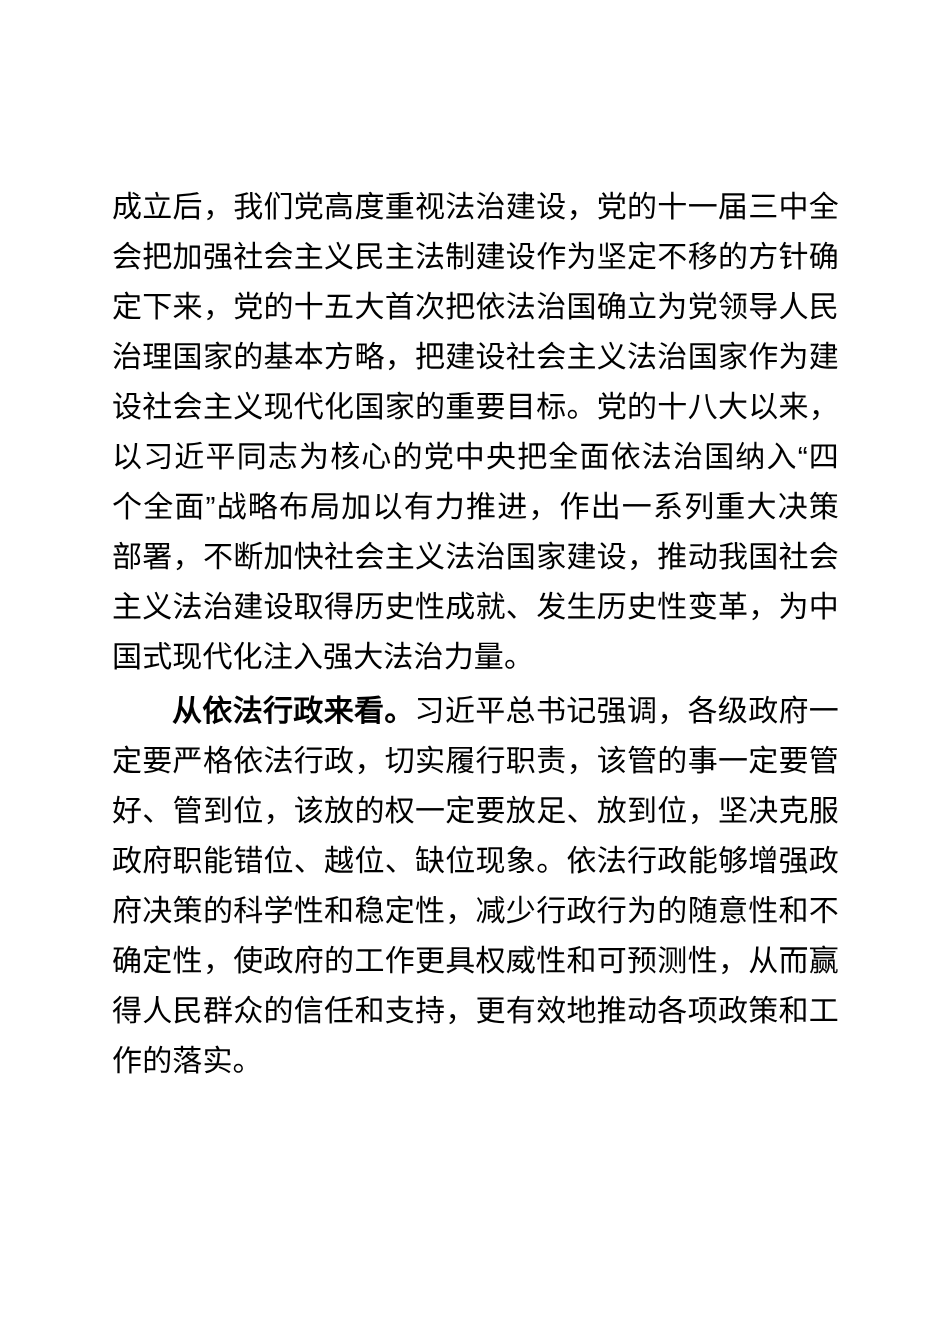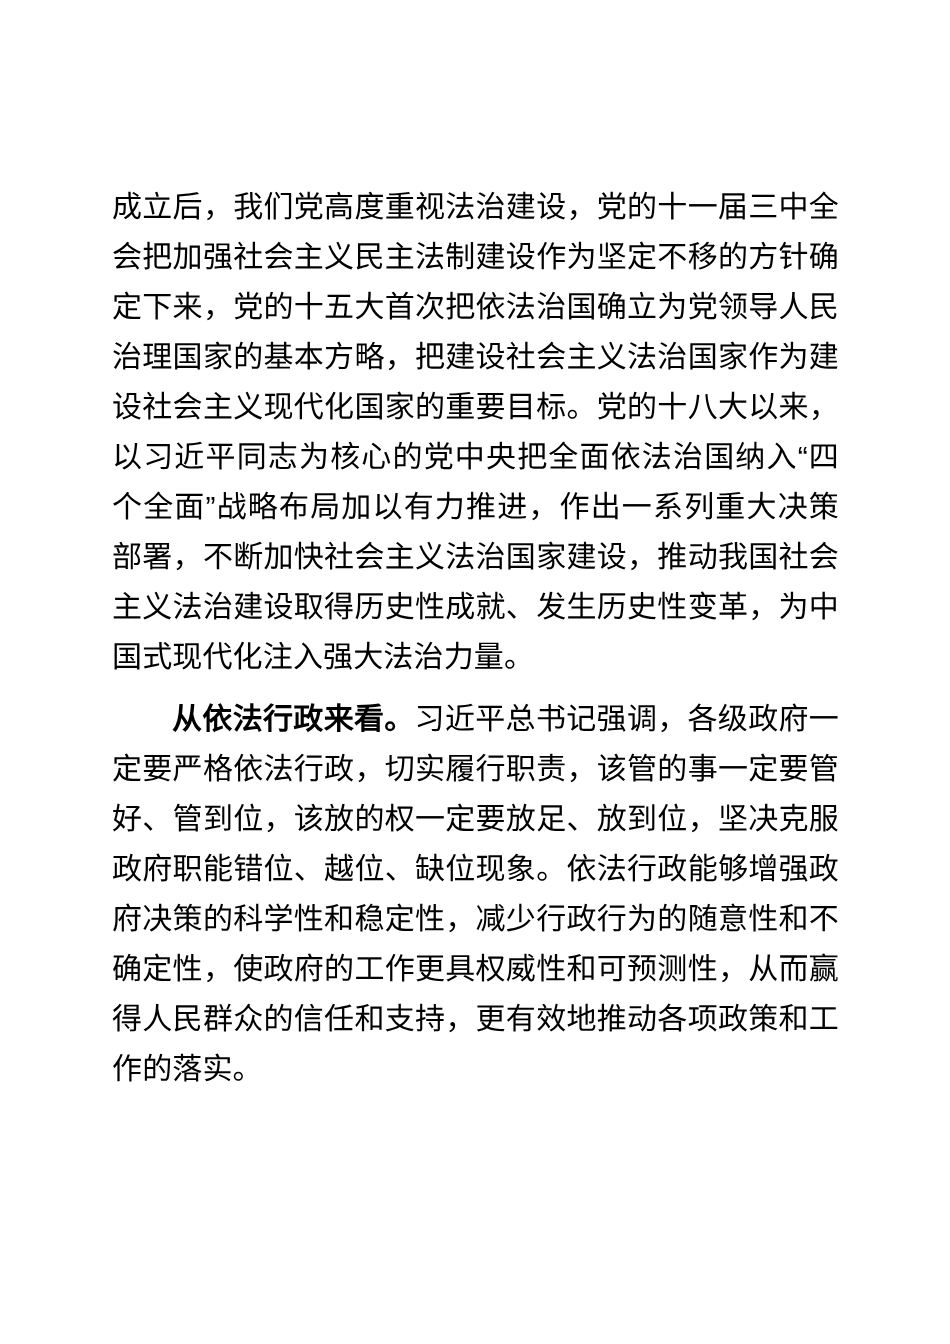--- a/index.html
+++ b/index.html
@@ -32,21 +32,21 @@
     color: #000000;
     text-align: justify;
     text-align-last: left;
     text-justify: inter-character;
     margin: 0;
     letter-spacing: 0.15px;
     white-space: normal;
     word-break: break-all;
   }
   .para + .para {
-    margin-top: 12px;
+    margin-top: 4px;
   }
   .indent {
     text-indent: 60px;
   }
   .lead {
     font-weight: bold;
   }
   .footer {
     position: absolute;
     left: 0;

